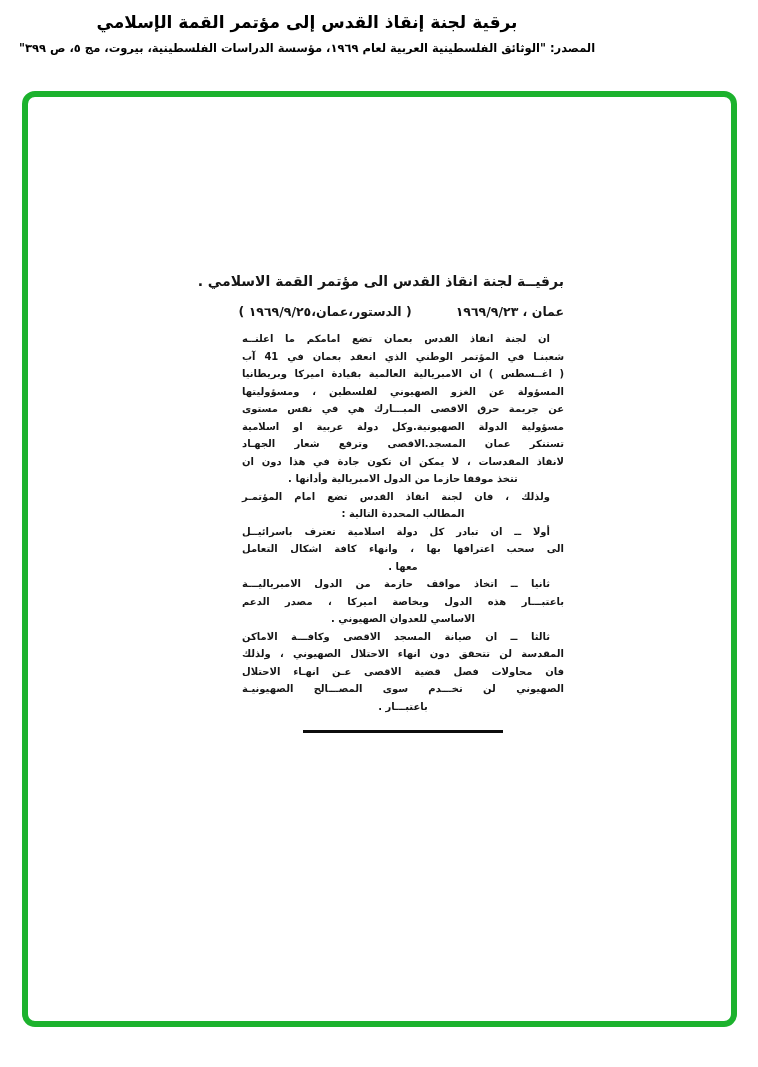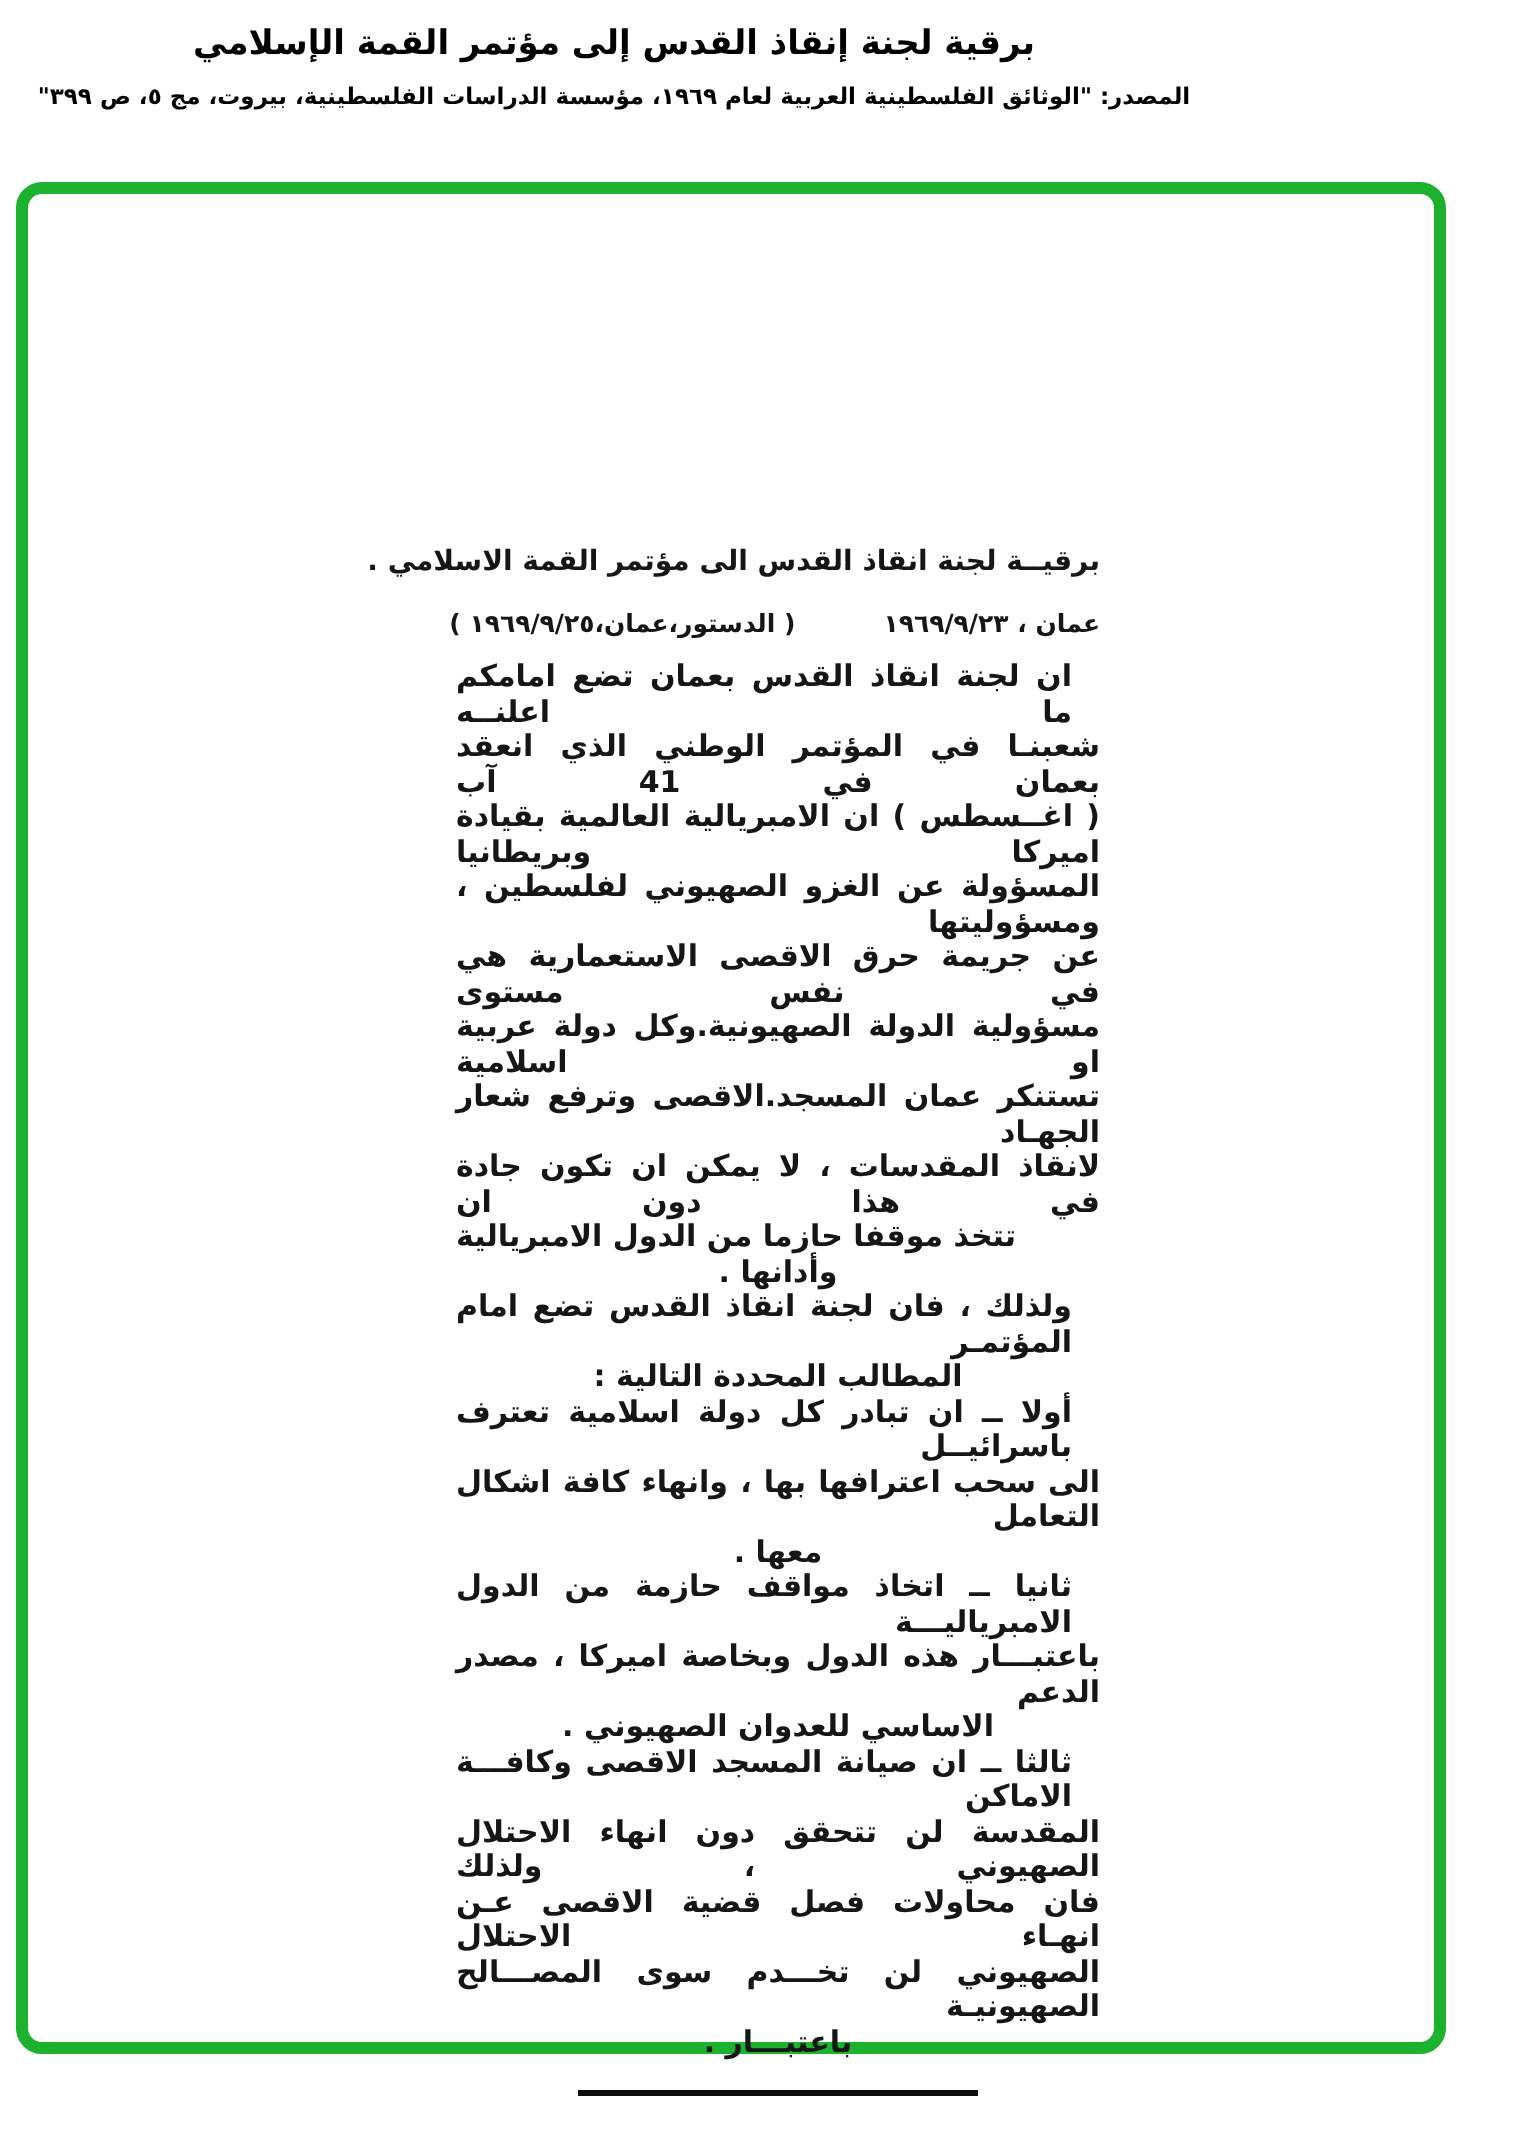--- a/index.html
+++ b/index.html
@@ -11,37 +11,37 @@
   }
   .page{position:relative;width:614px;height:1067px;background:#fff;}
 
   
   .hdr{position:absolute;top:12px;left:0;right:0;text-align:center;direction:rtl;color:#000;}
   .hdr-title{font-size:17px;font-weight:bold;letter-spacing:0.2px;}
   .hdr-source{font-size:11.5px;font-weight:bold;margin-top:9px;}
 
   
   .frame{
-    position:absolute;left:8px;top:91px;width:715px;height:936px;
+    position:absolute;left:22px;top:91px;width:715px;height:936px;
     box-sizing:border-box;
     border:6px solid #1cb22d;border-radius:13px;
     background:#fff;
   }
 
   
   .doc{
     position:absolute;left:214px;top:175px;width:322px;
     direction:rtl;color:#161616;font-weight:bold;
   }
   .doc-title{font-size:14px;line-height:18px;margin-bottom:14px;white-space:nowrap;}
   .dateline{
     display:flex;flex-direction:row;gap:44px;align-items:baseline;
     font-size:12.5px;margin-bottom:11px;white-space:nowrap;
   }
-  .doc-body{font-size:15px;}
+  .doc-body{font-size:10px;}
   .ln{line-height:17.5px;min-height:17.5px;}
   .ln.j{text-align:justify;text-align-last:justify;}
   .ln.first{padding-right:14px;}
   .ln.last{text-align:left;text-align-last:center;}
 
   .divider{
     width:200px;height:3px;background:#0d0d0d;
     margin:15px auto 0 auto;
   }
 </style>
@@ -63,21 +63,21 @@
       <div class="dateline">
         <span>عمان ، ١٩٦٩/٩/٢٣</span>
         <span>( الدستور،عمان،١٩٦٩/٩/٢٥ )</span>
       </div>
 
       <div class="doc-body">
         <div class="ln j first">ان لجنة انقاذ القدس بعمان تضع امامكم ما اعلنــه</div>
         <div class="ln j">شعبنـا في المؤتمر الوطني الذي انعقد بعمان في 41 آب</div>
         <div class="ln j">( اغــسطس ) ان الامبريالية العالمية بقيادة اميركا وبريطانيا</div>
         <div class="ln j">المسؤولة عن الغزو الصهيوني لفلسطين ، ومسؤوليتها</div>
-        <div class="ln j">عن جريمة حرق الاقصى الاستعمارية هي في نفس مستوى</div>
+        <div class="ln j">عن جريمة حرق الاقصى المبـــارك هي في نفس مستوى</div>
         <div class="ln j">مسؤولية الدولة الصهيونية.وكل دولة عربية او اسلامية</div>
         <div class="ln j">تستنكر عمان المسجد.الاقصى وترفع شعار الجهـاد</div>
         <div class="ln j">لانقاذ المقدسات ، لا يمكن ان تكون جادة في هذا دون ان</div>
         <div class="ln last">تتخذ موقفا حازما من الدول الامبريالية وأدانها .</div>
         <div class="ln j first">ولذلك ، فان لجنة انقاذ القدس تضع امام المؤتمـر</div>
         <div class="ln last">المطالب المحددة التالية :</div>
         <div class="ln j first">أولا ــ ان تبادر كل دولة اسلامية تعترف باسرائيــل</div>
         <div class="ln j">الى سحب اعترافها بها ، وانهاء كافة اشكال التعامل</div>
         <div class="ln last">معها .</div>
         <div class="ln j first">ثانيا ــ اتخاذ مواقف حازمة من الدول الامبرياليـــة</div>

